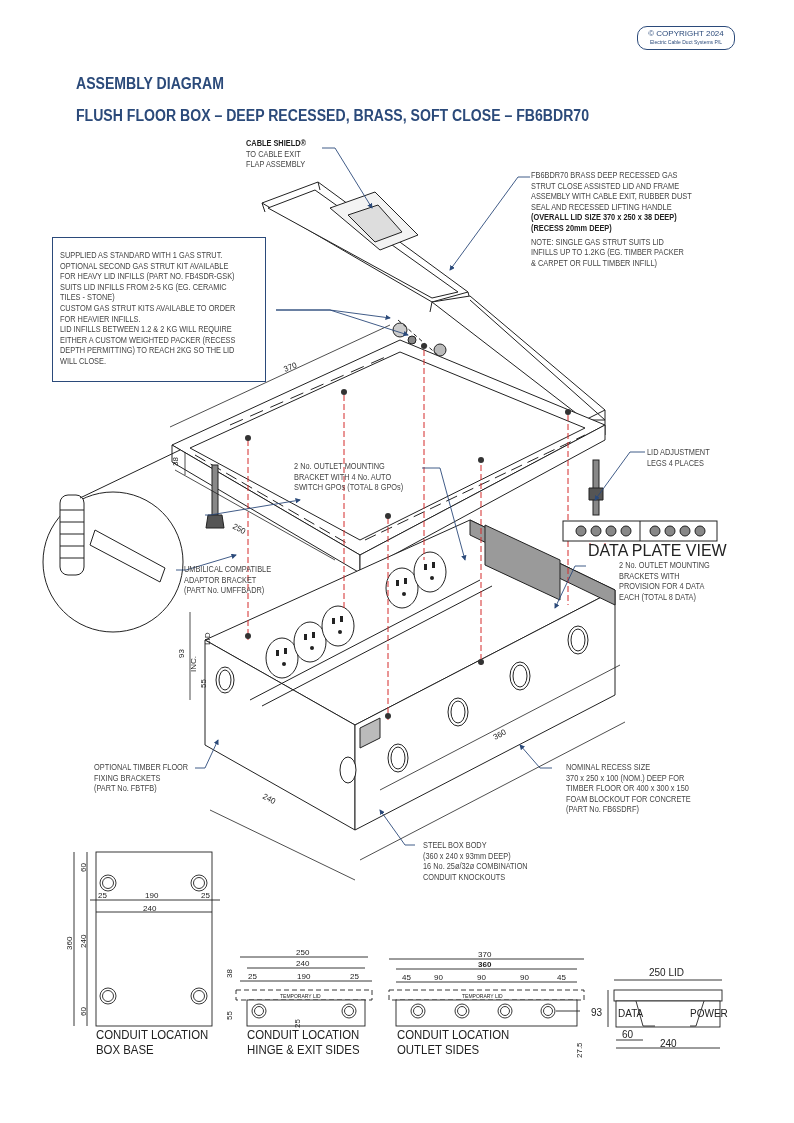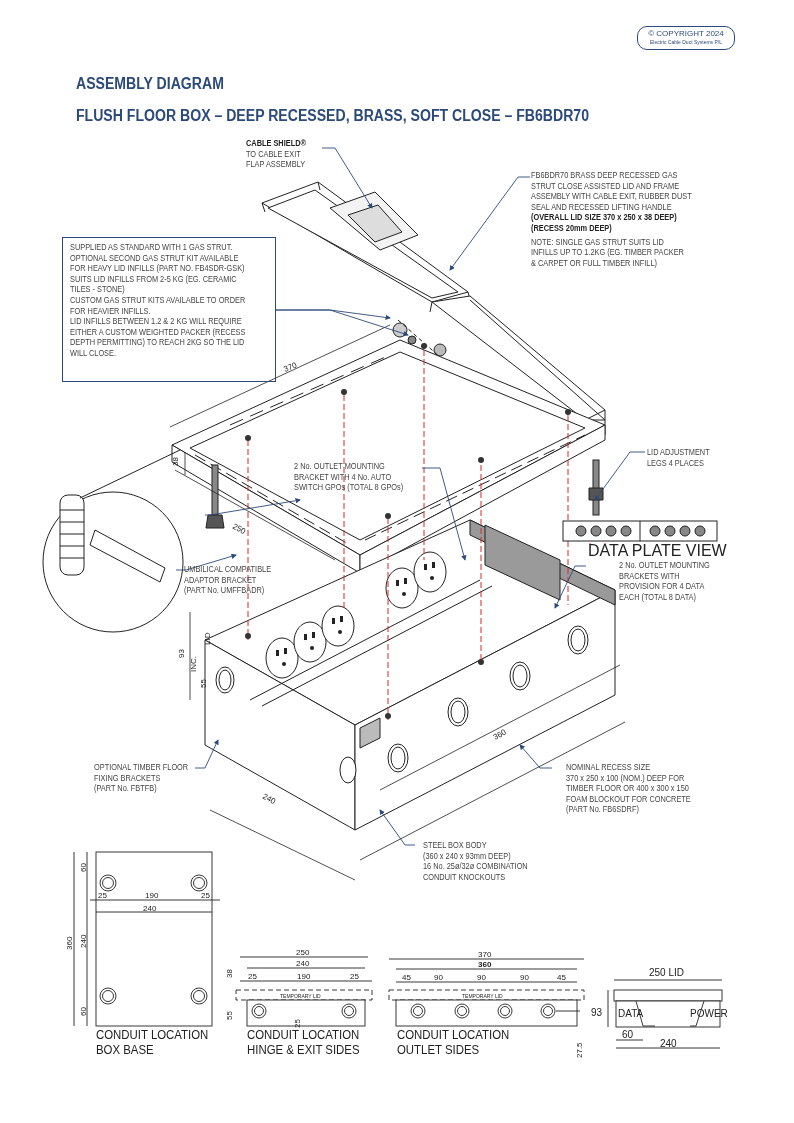--- a/index.html
+++ b/index.html
@@ -10,22 +10,22 @@
                border-radius:10px; text-align:center; color:#2b4a7a; }
   .copyright .c1 { font-size:8px; line-height:10px; margin-top:2px; }
   .copyright .c2 { font-size:5px; line-height:7px; }
   .h1 { left:76px; top:75px; font-size:16px; font-weight:bold; color:#2b4a7a;
         transform:scaleX(0.88); transform-origin:left top; letter-spacing:0; }
   .h2 { left:76px; top:107px; font-size:16px; font-weight:bold; color:#2b4a7a;
         transform:scaleX(0.88); transform-origin:left top; white-space:nowrap; }
   .note { font-size:8.2px; line-height:10.6px; color:#444; transform:scaleX(0.9);
           transform-origin:left top; white-space:nowrap; }
   .note b { color:#222; }
-  .boxnote { left:62px; top:237px; width:214px; height:145px; border:1px solid #2b4a7a;
-             box-sizing:border-box; padding:5px 0 0 7px; }
+  .boxnote { left:52px; top:237px; width:214px; height:145px; border:1px solid #2b4a7a;
+             box-sizing:border-box; padding:13px 0 0 7px; }
   .boxnote .note { transform:scaleX(0.9); }
   .caption { font-size:12px; line-height:15px; color:#222; transform:scaleX(0.95);
              transform-origin:left top; white-space:nowrap; }
   .dataplate-label { font-size:16px; color:#222; white-space:nowrap; }
   svg text { font-family:"Liberation Sans", sans-serif; }
 </style>
 </head>
 <body>
 
 <div class="abs copyright">

